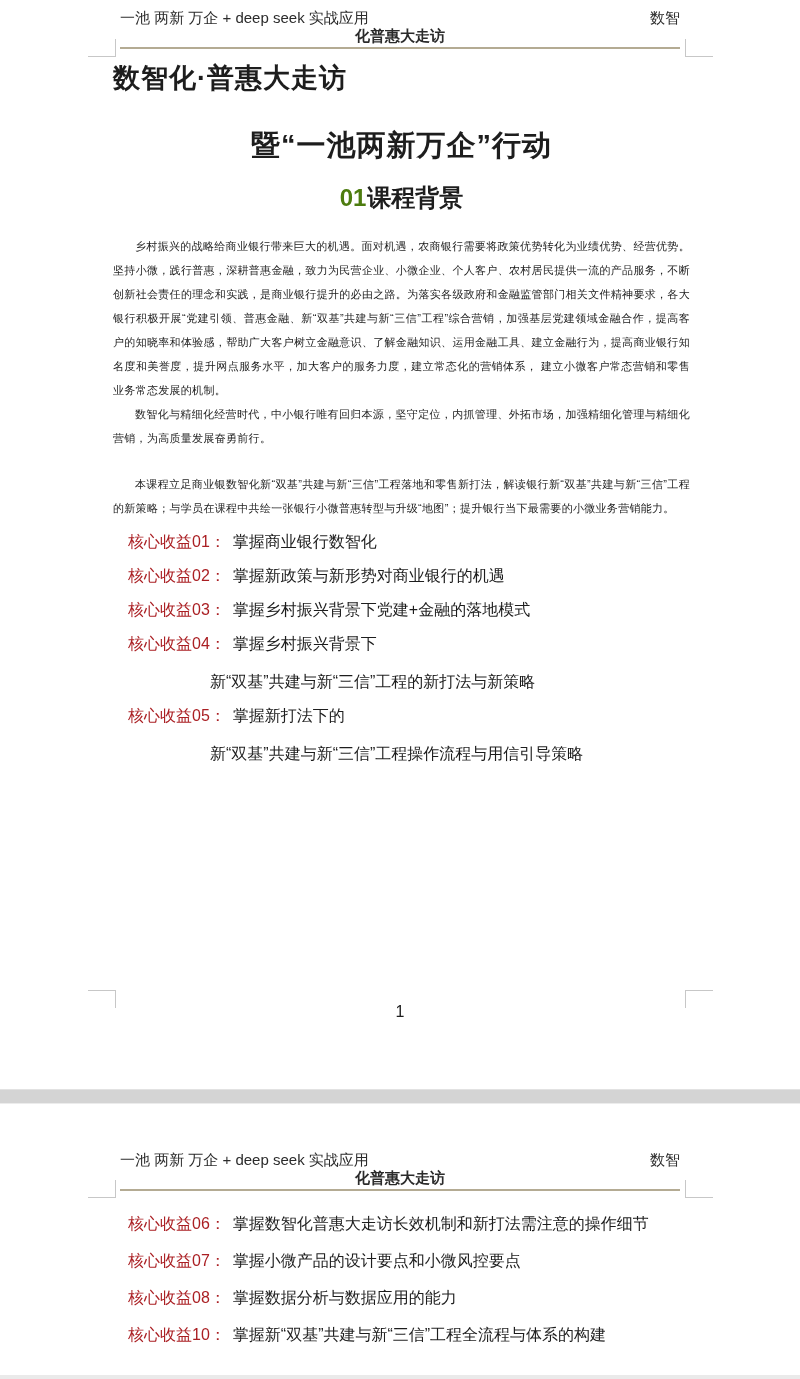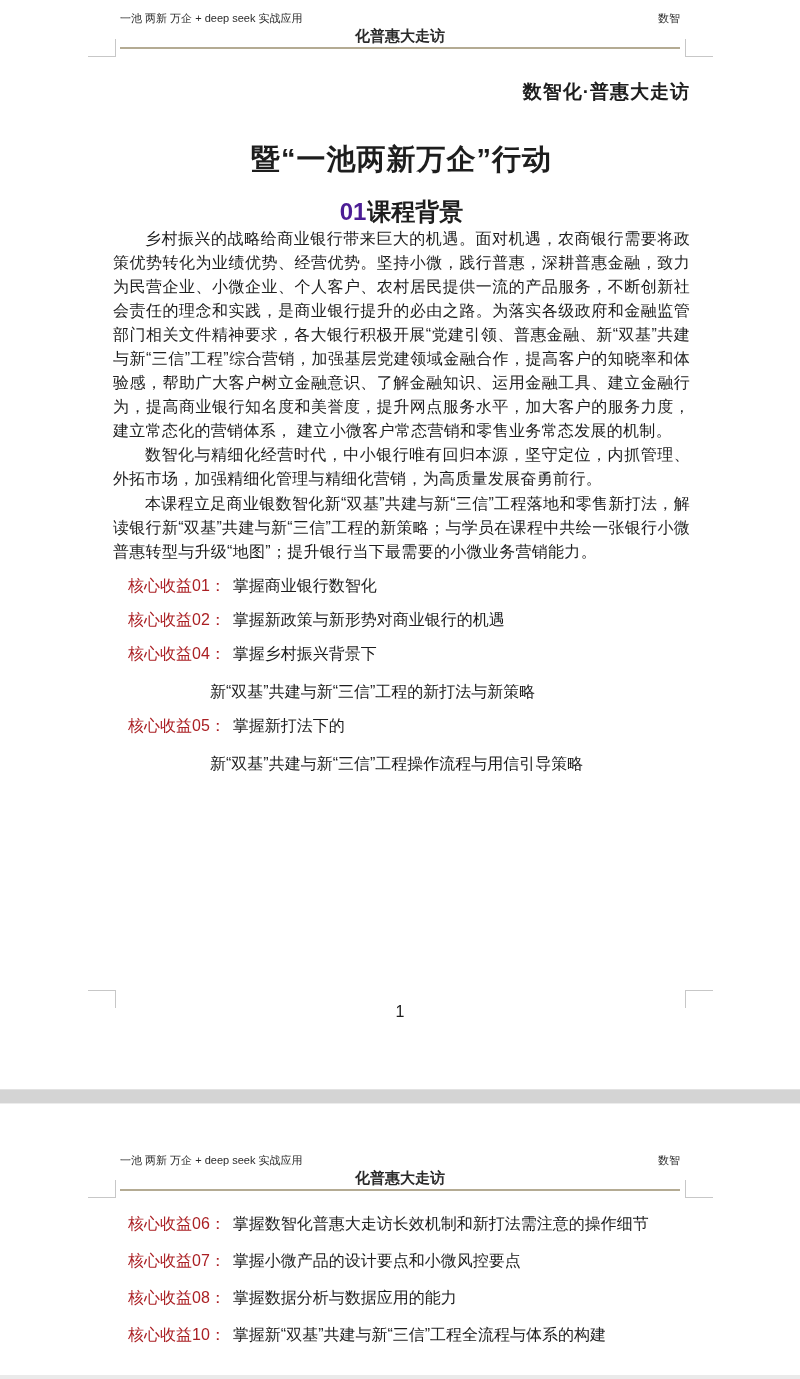--- a/index.html
+++ b/index.html
@@ -10,40 +10,40 @@
   }
   
   .page { position:relative; background:#ffffff; }
   .page1 { height:1089px; }
   .page-gap { height:13px; background:#d4d4d4; border-top:1px solid #e2e2e2; border-bottom:1px solid #ececec; }
   .page2 { height:276px; }
 
   
   .hdr { position:relative; padding:10px 120px 0 120px; color:#2b2b2b; }
   .page2 .hdr { padding-top:48px; }
-  .hdr-row { display:flex; justify-content:space-between; font-size:11px; line-height:16px; }
+  .hdr-row { display:flex; justify-content:space-between; font-size:15px; line-height:16px; }
   .hdr-center { text-align:center; font-size:15px; line-height:17px; margin-top:1px;font-weight:bold; }
   .hdr-rule { border-bottom:2px solid #b4ab93; margin-top:3px; }
 
   
   .crop { position:absolute; width:27px; height:17px; border:0 solid #c7c7c7; }
   .crop.tl { left:88px;  top:39px;  border-right-width:1px; border-bottom-width:1px; }
   .crop.tr { left:685px; top:39px;  border-left-width:1px;  border-bottom-width:1px; }
   .crop.bl { left:88px;  top:990px; border-right-width:1px; border-top-width:1px; }
   .crop.br { left:685px; top:990px; border-left-width:1px;  border-top-width:1px; }
   .page2 .crop.tl { top:76px; }
   .page2 .crop.tr { top:76px; }
 
   
   .content { padding:0 110px 0 113px; }
-  .doc-title { text-align:right; font-size:19px; line-height:32px; font-weight:bold; letter-spacing:1px; margin:27px 0 0 0; }
+  .doc-title { text-align:left; font-size:27px; line-height:32px; font-weight:bold; letter-spacing:1px; margin:13px 0 0 0; }
   .doc-subtitle { text-align:center; font-size:29px; line-height:30px; font-weight:bold; letter-spacing:1px; margin:36px 0 0 0; }
   .sec-heading { text-align:center; font-size:24px; line-height:28px; font-weight:bold; margin:24px 0 0 0; }
-  .sec-heading .num { color:#4c1d95; margin-right:1px;margin-top:36px; }
-  .body-p { font-size:16px; line-height:24px; text-align:justify; text-indent:2em; margin:1px 0 0 0; letter-spacing:0.3px; }
+  .sec-heading .num { color:#4d7c0f; margin-right:1px;margin-top:36px; }
+  .body-p { font-size:11px; line-height:24px; text-align:justify; text-indent:2em; margin:22px 0 0 0; letter-spacing:0.3px; }
   .body-p.follow { margin-top:0; }
   .sec2 { margin-top:17px; }
 
   
   .benefits { margin:11px 0 0 15px; }
   .benefit { font-size:16px; line-height:22px; margin-bottom:12px; }
   .blabel { color:#aa1f23; font-weight:normal; margin-right:7px; }
   .btext { color:#1d1d1d;text-align:center; }
   .bline2 { margin:16px 0 10px 0; padding-left:82px; }
   .bline2:empty { display:none; }
@@ -86,20 +86,24 @@
 
       <div class="benefits">
         <div class="benefit">
           <span class="blabel">核心收益01：</span><span class="btext">掌握商业银行数智化</span>
         </div>
         <div class="benefit">
           <span class="blabel">核心收益02：</span><span class="btext">掌握新政策与新形势对商业银行的机遇</span>
           
         </div>
         <div class="benefit">
+          <span class="blabel">核心收益03：</span><span class="btext">掌握乡村振兴背景下党建+金融的落地模式</span>
+          
+        </div>
+        <div class="benefit">
           <span class="blabel">核心收益04：</span><span class="btext">掌握乡村振兴背景下</span>
           <div class="bline2">新“双基”共建与新“三信”工程的新打法与新策略</div>
         </div>
         <div class="benefit">
           <span class="blabel">核心收益05：</span><span class="btext">掌握新打法下的</span>
           <div class="bline2">新“双基”共建与新“三信”工程操作流程与用信引导策略</div>
         </div>
       </div>
     </div>
 

